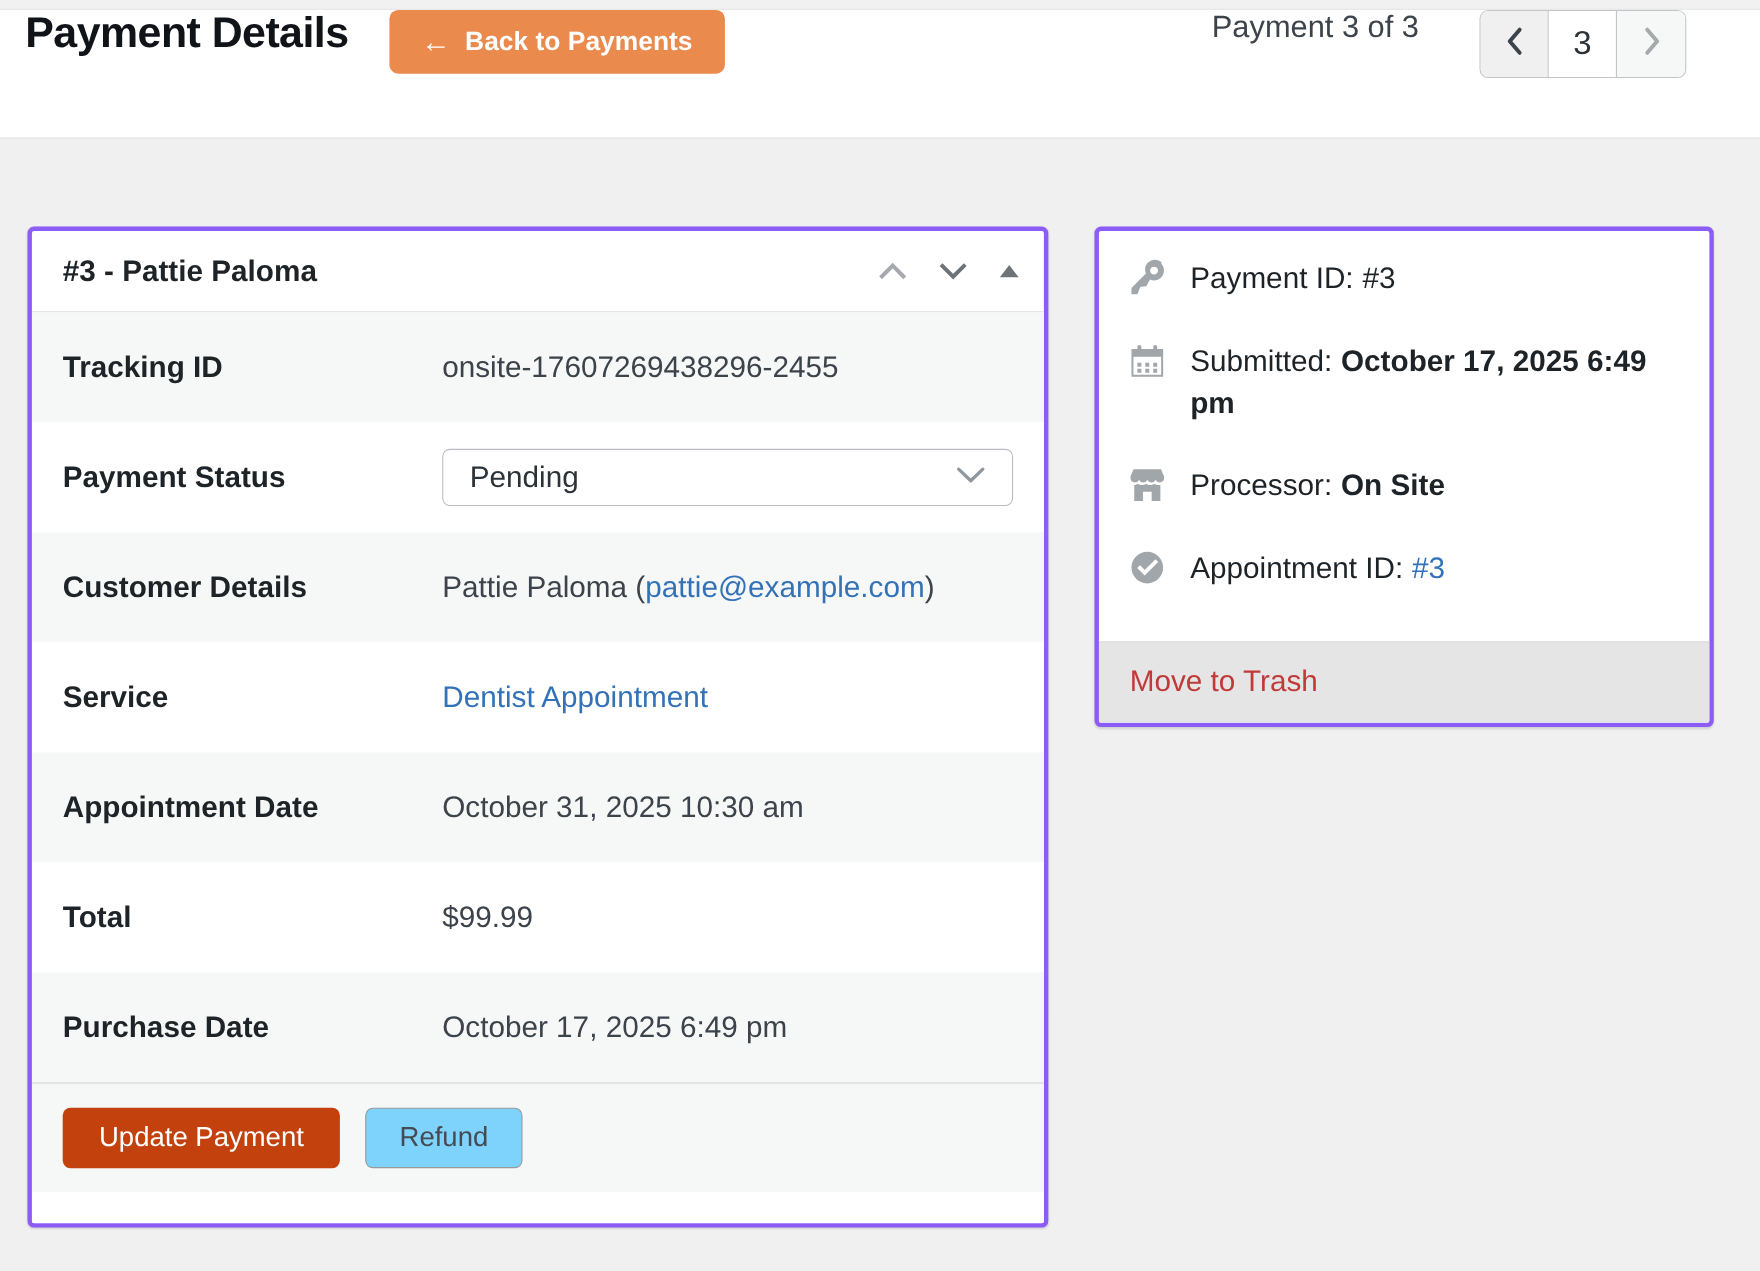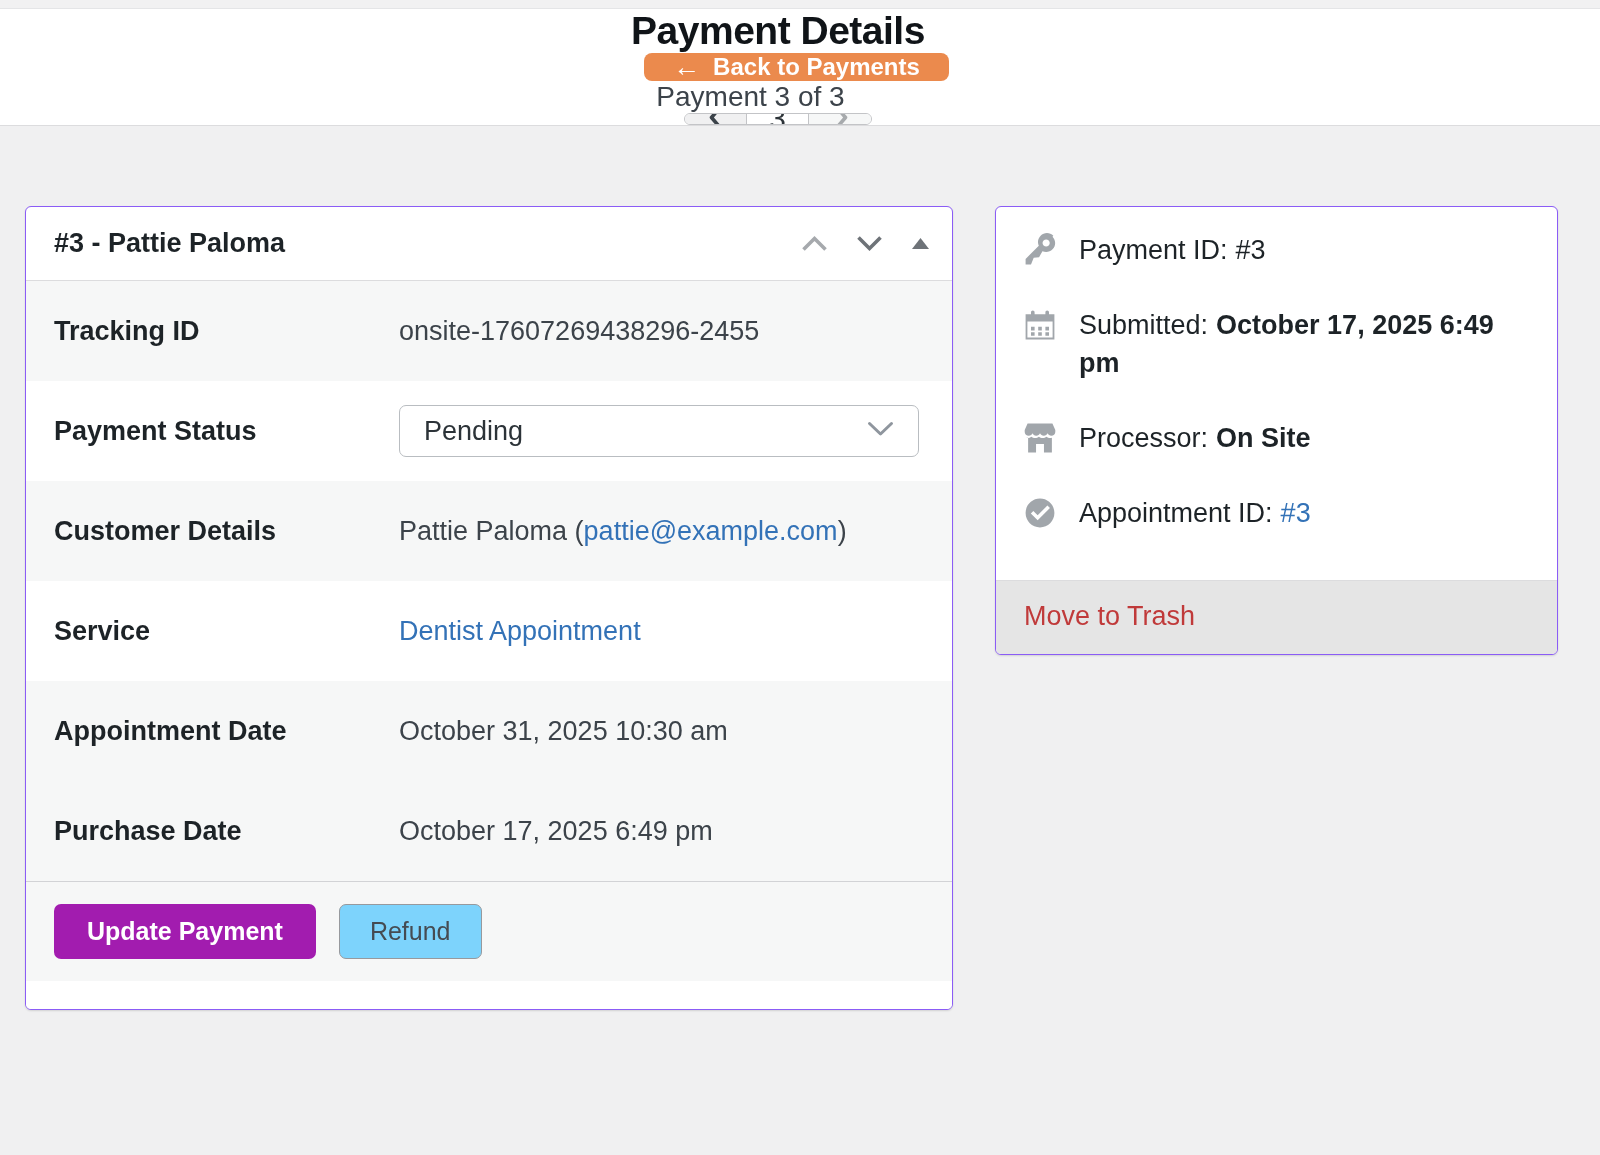--- a/index.html
+++ b/index.html
@@ -7,21 +7,21 @@
   body {
     font-family:"Liberation Sans", sans-serif;
     background:#f0f0f1;
     overflow:hidden;
     color:#1d2327;
   }
   
   .top-strip { height:9px; background:#f1f1f2; border-bottom:1px solid #e4e5e7; }
   .page-header {
     height:117px; background:#fff; border-bottom:1px solid #dcdcde;
-    display:flex; align-items:center; padding:0 67px 0 23px;flex-direction:column;
+    display:flex; align-items:flex-start; padding:0 67px 0 23px;
   }
   .page-title { font-size:39px; font-weight:bold; color:#101418; letter-spacing:-0.5px; }
   .back-btn {
     margin-left:37px; height:58px; padding:0 29px;
     background:#eb8a4d; color:#fff; border:none; border-radius:8px;
     font-family:inherit; font-size:24px; font-weight:bold;
     display:inline-flex; align-items:center; gap:13px; cursor:pointer;
   }
   .back-arrow { font-size:27px; font-weight:bold; line-height:1; }
   .flex-spacer { flex:1; }
@@ -31,21 +31,21 @@
     overflow:hidden; background:#fff;
   }
   .pager > * { width:62px; display:flex; align-items:center; justify-content:center; }
   .pager-prev { background:#f0f0f1; border-right:1px solid #c3c4c7; color:#3c434a; cursor:pointer; }
   .pager-current { background:#fff; border-right:1px solid #c3c4c7; font-size:30px; color:#2c3338; }
   .pager-next { background:#f6f7f7; color:#a7aaad; cursor:pointer; }
 
   
   .content { display:flex; align-items:flex-start; gap:42px; padding:80px 0 0 25px; }
   .card {
-    background:#fff; border:1px solid #8b5cf6; border-radius:6px;
+    background:#fff; border:4px solid #8b5cf6; border-radius:6px;
     box-shadow:0 1px 2px rgba(0,0,0,.13); overflow:hidden;
   }
   .card-payment { width:928px; }
   .card-details { width:563px; }
   .card-header {
     height:74px; border-bottom:1px solid #dcdcde;
     display:flex; align-items:center; padding:0 22px 0 28px;
   }
   .card-title { font-size:27px; font-weight:bold; color:#1d2327; flex:1; }
   .card-controls { display:flex; align-items:center; gap:28px; }
@@ -61,21 +61,21 @@
   .select-box {
     width:520px; height:52px; background:#fff; border:1px solid #b9bdc1; border-radius:7px;
     display:flex; align-items:center; padding:0 24px; cursor:pointer;
   }
   .select-text { flex:1; font-size:27px; color:#2c3338; }
   .payment-footer {
     background:#f6f7f7; border-top:1px solid #d2d3d6;
     padding:22px 28px; display:flex; gap:23px;
   }
   .btn { font-family:inherit; font-size:25px; border-radius:7px; height:55px; cursor:pointer; }
-  .btn-primary { background:#a21caf; color:#fff; font-weight:bold; border:none; padding:0 33px; }
+  .btn-primary { background:#c2410c; color:#fff; font-weight:normal; border:none; padding:0 33px; }
   .btn-secondary { background:#7dd3fc; color:#454b52; border:1px solid #97999d; padding:0 30px; }
   .payment-bottom-pad { height:28px; background:#fff; }
 
   
   .details-list { padding:24px 26px 20px 26px; }
   .detail-item { display:flex; margin-bottom:37px; font-size:27px; line-height:38px; color:#1d2327; }
   .detail-item:last-child { margin-bottom:28px; }
   .detail-icon { width:36px; height:36px; margin-right:21px; flex-shrink:0; color:#a1a6ab; margin-top:1px; }
   .detail-icon svg { width:36px; height:36px; display:block; }
   .d-value { margin-left:8px; }
@@ -175,20 +175,24 @@
       <div class="p-row">
         <div class="p-label">Service</div>
         <div class="p-value"><a class="link">Dentist Appointment</a></div>
       </div>
 
       <div class="p-row alt">
         <div class="p-label">Appointment Date</div>
         <div class="p-value">October 31, 2025 10:30 am</div>
       </div>
 
+      <div class="p-row">
+        <div class="p-label">Total</div>
+        <div class="p-value">$99.99</div>
+      </div>
 
       <div class="p-row alt">
         <div class="p-label">Purchase Date</div>
         <div class="p-value">October 17, 2025 6:49 pm</div>
       </div>
     </div>
 
     <div class="payment-footer">
       <button class="btn btn-primary">Update Payment</button>
       <button class="btn btn-secondary">Refund</button>

